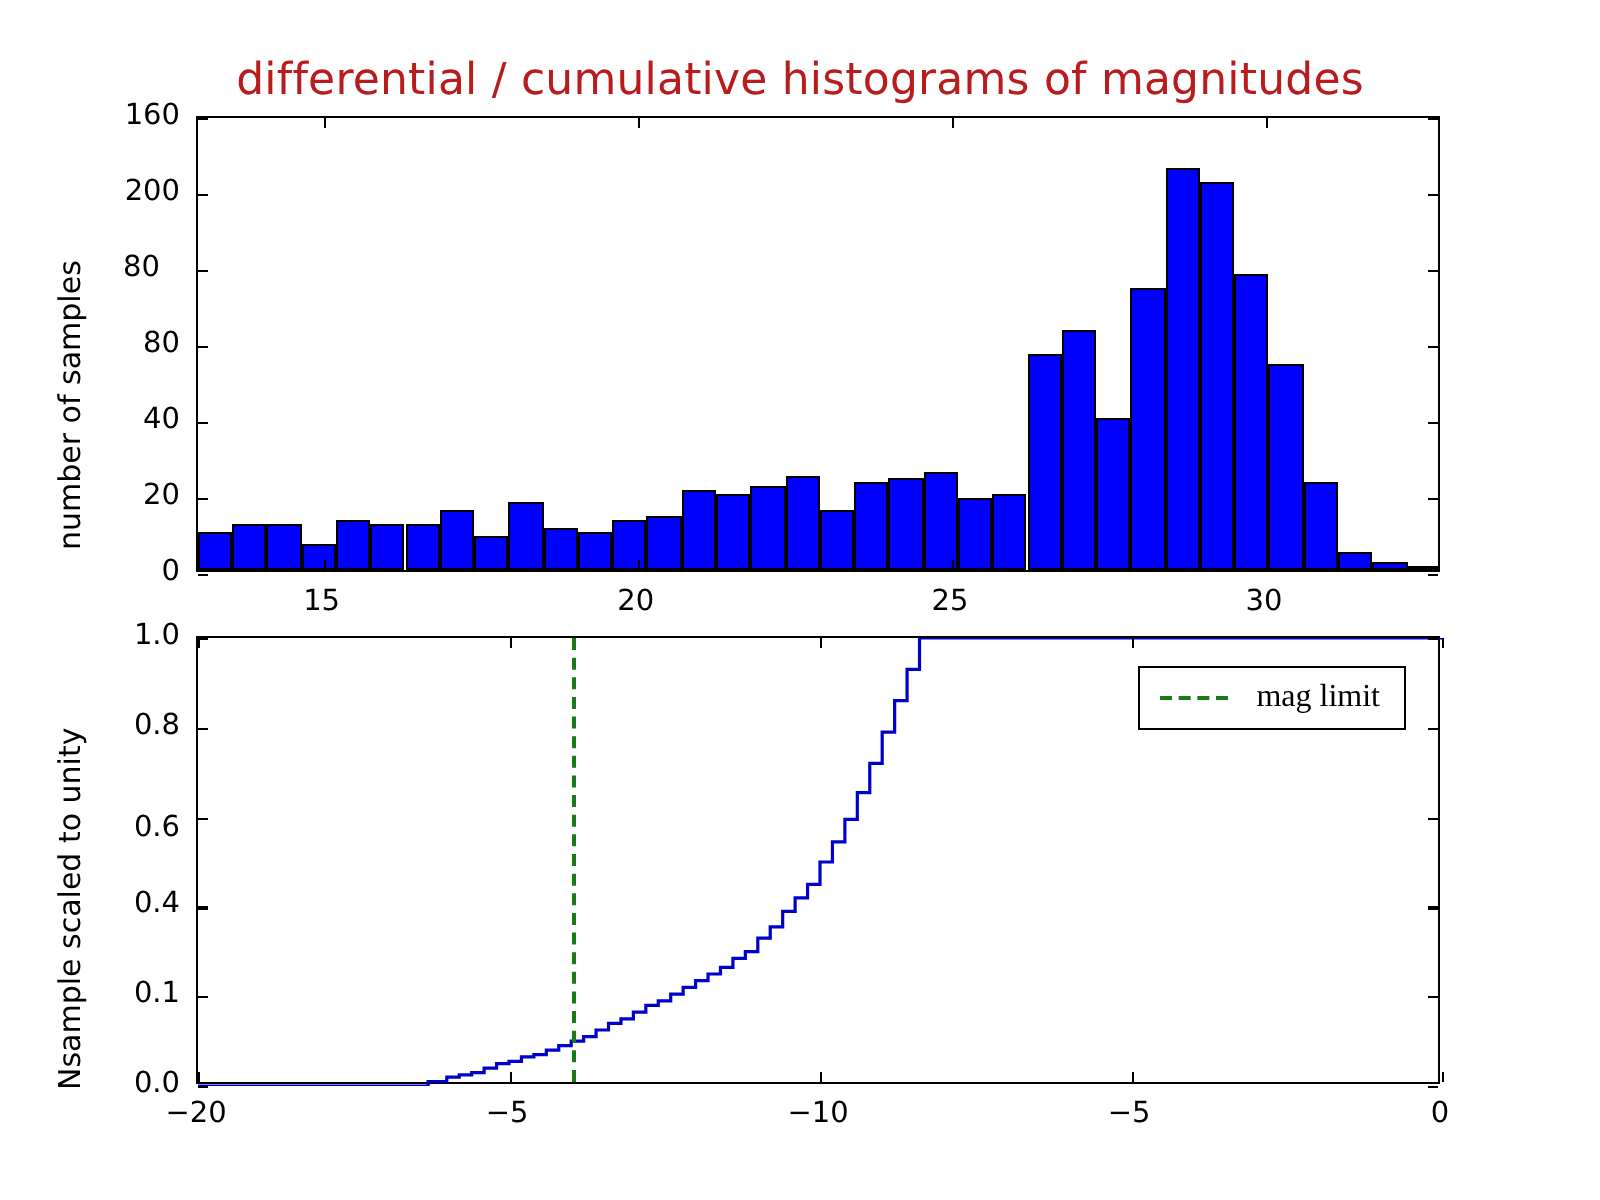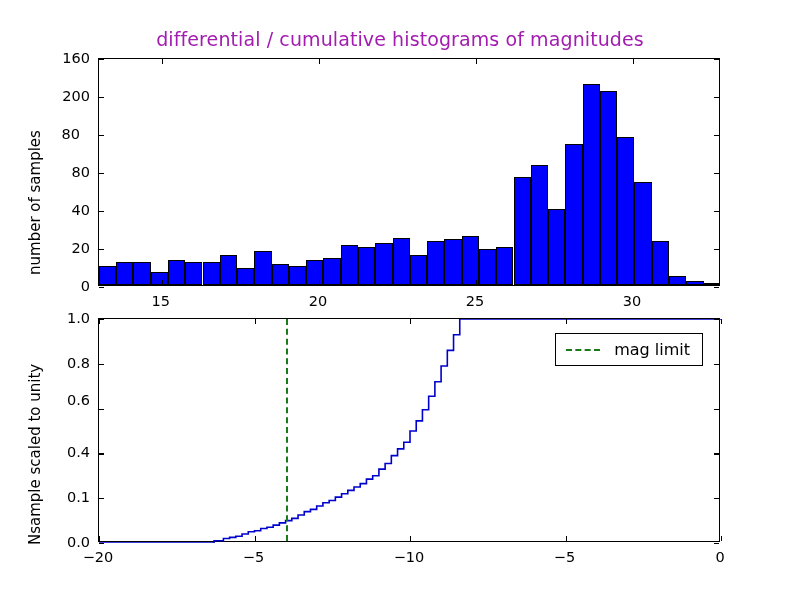--- a/index.html
+++ b/index.html
@@ -9,21 +9,21 @@
     font-family:"DejaVu Sans", sans-serif;
     overflow:hidden;
   }
   #figure{position:relative;width:800px;height:600px;}
 
   
   .title{
     position:absolute;
     left:0;top:28px;width:800px;
     text-align:center;
-    font-size:19px;color:#a21caf;
+    font-size:22px;color:#b91c1c;
     letter-spacing:.1px;
   }
   .ylabel{
     position:absolute;
     transform-origin:0 0;
     transform:rotate(-90deg);
     font-size:15px;color:#000;
     white-space:nowrap;
   }
   .xlabel{
@@ -38,20 +38,21 @@
   }
   .ticklabel.y{text-align:right;transform:translateY(-50%);}
   .ticklabel.x{transform:translateX(-50%);}
 
   
   .axes{
     position:absolute;
     border:1.3px solid #000;
     background:#ffffff;
     box-sizing:border-box;
+    font-family:Liberation Serif, serif;
   }
   .tick{position:absolute;background:#000;}
   .tick.y{width:5px;height:1.2px;left:0;}
   .tick.yr{width:5px;height:1.2px;right:0;}
   .tick.x{height:5px;width:1.2px;bottom:0;}
   .tick.xt{height:5px;width:1.2px;top:0;}
 
   
   .bars{position:absolute;left:0;top:0;right:0;bottom:0;overflow:hidden;}
   .bar{
@@ -212,21 +213,21 @@
 
     <div class="legend" style="right:16px;top:14px;">
       <span class="legend-line"></span>
       <span>mag limit</span>
     </div>
   </div>
   <div id="bottom-ylabels">
       <div class="ticklabel y" style="left: 40px; width: 50px; top: 542px;">0.0</div>
       <div class="ticklabel y" style="left: 40px; width: 50px; top: 497.2px;">0.1</div>
       <div class="ticklabel y" style="left: 40px; width: 50px; top: 452.4px;">0.4</div>
-      <div class="ticklabel y" style="left: 40px; width: 50px; top: 400px;">0.6</div>
+      <div class="ticklabel y" style="left: 40px; width: 50px; top: 414px;">0.6</div>
       <div class="ticklabel y" style="left: 40px; width: 50px; top: 362.8px;">0.8</div>
       <div class="ticklabel y" style="left: 40px; width: 50px; top: 318px;">1.0</div>
     </div>
   <div id="bottom-xlabels">
       <div class="ticklabel x" style="left: 98px; top: 549px;">−20</div>
       <div class="ticklabel x" style="left: 253.5px; top: 549px;">−5</div>
       <div class="ticklabel x" style="left: 409px; top: 549px;">−10</div>
       <div class="ticklabel x" style="left: 564.5px; top: 549px;">−5</div>
       <div class="ticklabel x" style="left: 720px; top: 549px;">0</div>
     </div>

